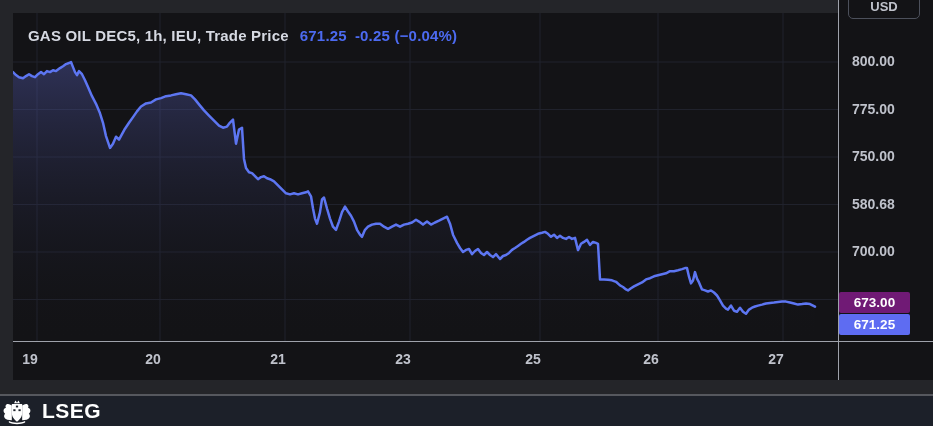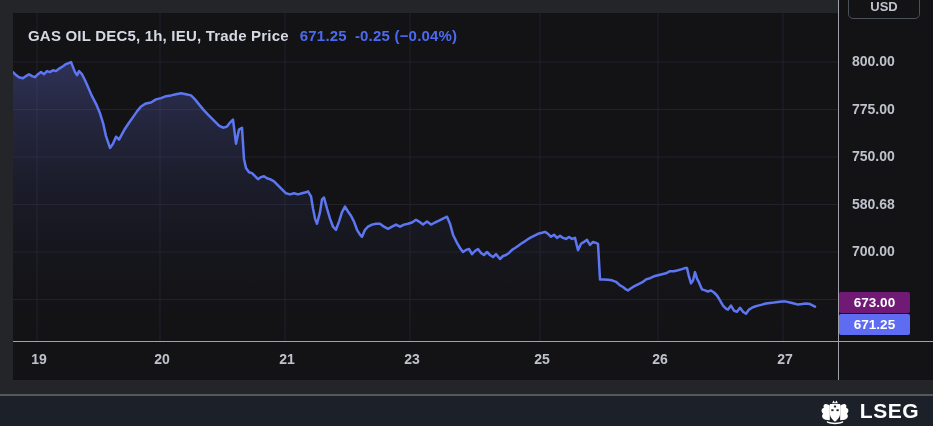--- a/index.html
+++ b/index.html
@@ -21,26 +21,26 @@
   .title .lp{margin-left:11px;} .title .chg{margin-left:8px;}
   #price-axis{position:absolute;left:839px;top:0;width:94px;height:272px;}
   .usd-tab{position:absolute;left:9px;top:-7px;width:72px;height:26px;box-sizing:border-box;
            border:1px solid #4c505b;border-radius:5px;background:var(--panel);
            display:flex;align-items:flex-end;justify-content:center;padding-bottom:4px;
            font-size:13px;font-weight:600;color:var(--axistext);cursor:pointer;}
   .ptick{position:absolute;left:13px;font-size:14px;font-weight:600;color:var(--axistext);}
   .plabel{position:absolute;left:0;width:71px;height:21px;border-radius:2px;
           display:flex;align-items:center;justify-content:center;
           font-size:13.5px;font-weight:700;color:#fff;}
-  #time-axis{position:absolute;left:15px;top:342px;width:825px;height:38px;}
+  #time-axis{position:absolute;left:6px;top:342px;width:825px;height:38px;}
   .ttick{position:absolute;top:9px;width:44px;text-align:center;
          font-size:14px;font-weight:600;color:var(--axistext);}
   .footer{position:absolute;left:0;top:394px;width:933px;height:32px;background:var(--footer);
           border-top:2px solid #56585e;box-sizing:border-box;
-          display:flex;align-items:center;justify-content:flex-end;padding-right:14px;}
+          display:flex;align-items:center;padding-right:14px;}
   .lseg{display:flex;align-items:center;gap:8px;color:#fff;cursor:pointer;}
   .lseg .word{font-size:21px;font-weight:700;letter-spacing:.5px;}
 </style>
 </head>
 <body>
 
 <div class="stage">
   <div class="panel"></div>
   <div class="axis-top-bg"></div>
 

